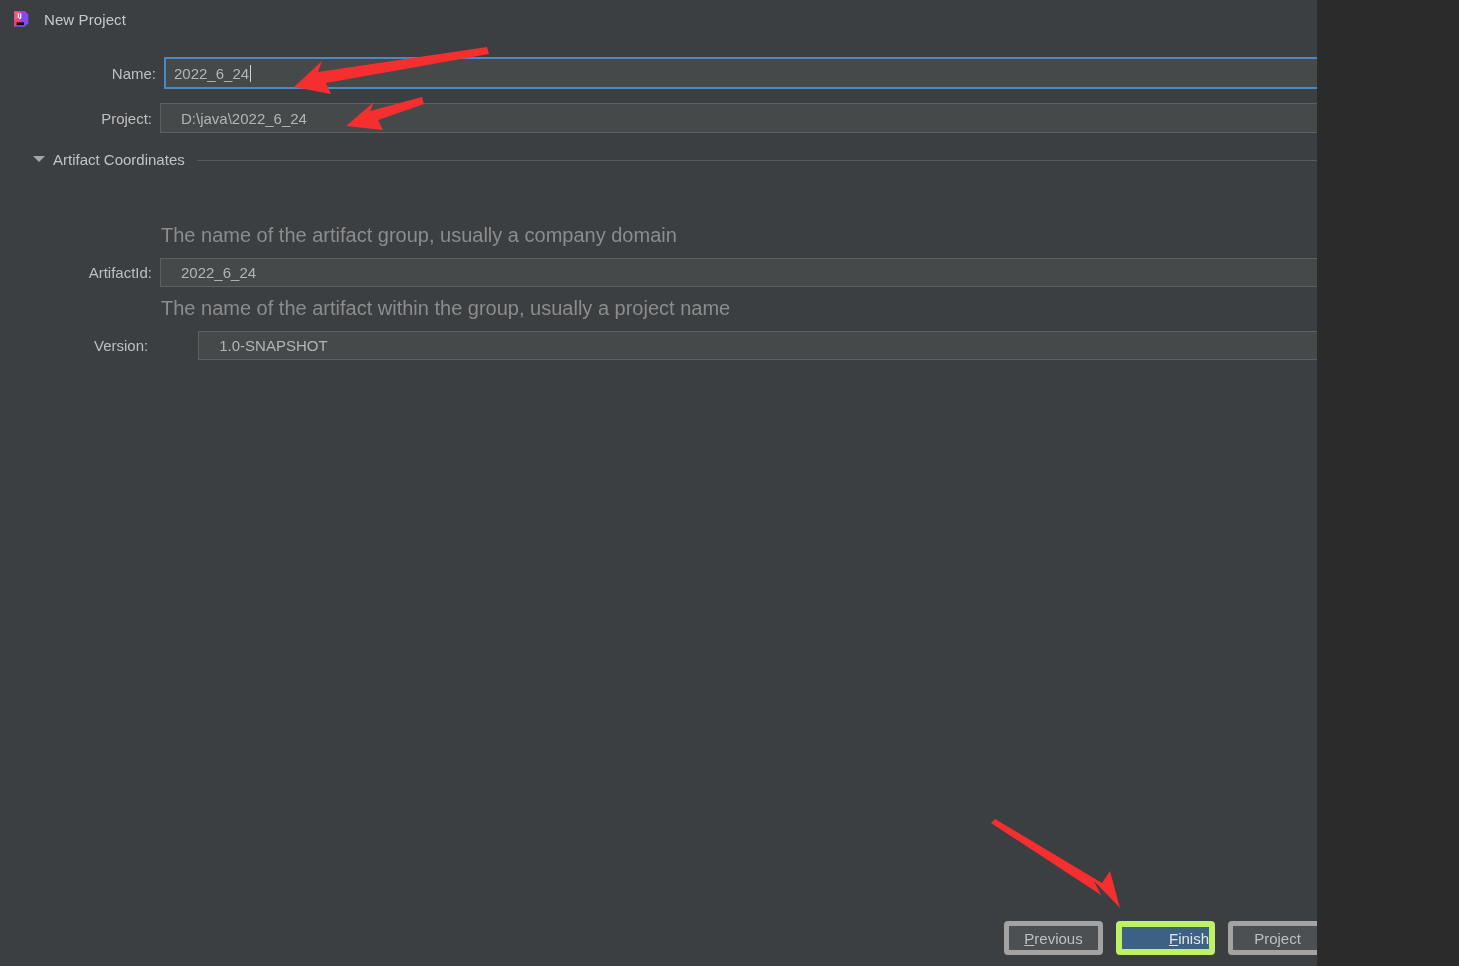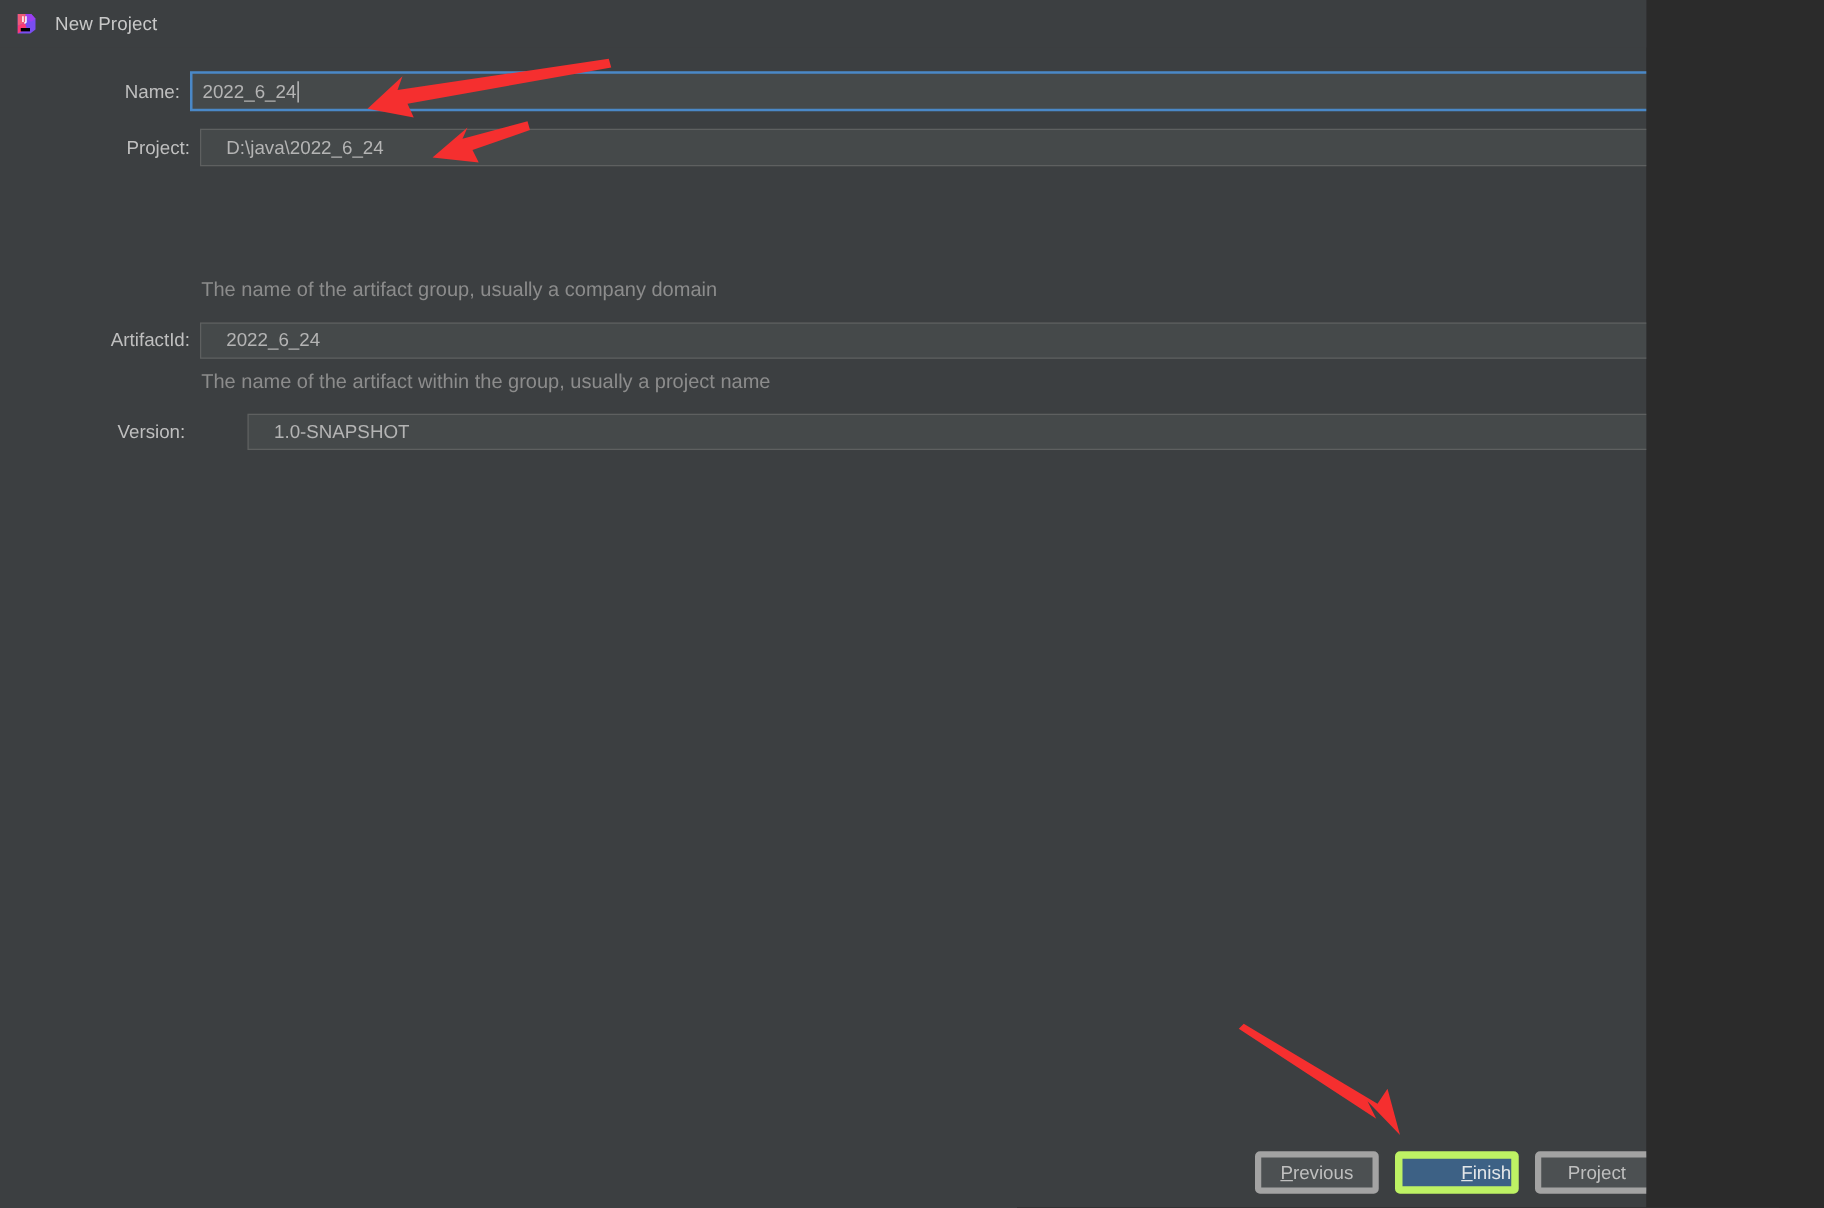--- a/index.html
+++ b/index.html
@@ -126,21 +126,21 @@
   .section-line {
     flex: 1 1 auto;
     height: 1px;
     background: #585b5c;
     margin-left: 12px;
     margin-top: 2px;
   }
 
   .hint {
     position: absolute;
-    font-size: 16px;
+    font-size: 20px;
     color: #8c8c8c;
   }
 
   
   .btn {
     position: absolute;
     box-sizing: border-box;
     height: 34px;
     border-radius: 4px;
     display: flex;
@@ -195,41 +195,46 @@
       </svg>
     </div>
     <div class="title-text">New Project</div>
     <div class="close-btn">
       <svg width="16" height="16" viewBox="0 0 16 16">
         <path d="M3 3 L13 13 M13 3 L3 13" stroke="#bdbdbd" stroke-width="1.3" fill="none"></path>
       </svg>
     </div>
   </div>
 
-  <div class="form-row" style="left:20px; top:57px; width:1402px; height:32px;">
+  <div class="form-row" style="left:32px; top:57px; width:1402px; height:32px;">
     <div class="lbl" style="width:124px;">Name:</div>
     <div class="field focused" style="margin-left:8px; width:1270px; height:32px;">
       <span>2022_6_24</span>
       <span class="caret"></span>
     </div>
   </div>
 
   <div class="form-row" style="left:28px; top:103px; width:1402px; height:30px;">
     <div class="lbl" style="width:124px;">Project:</div>
     <div class="field" style="margin-left:8px; width:1270px; height:30px;">
       <span>D:\java\2022_6_24</span>
       <span class="browse-icon">
         <svg width="20" height="16" viewBox="0 0 20 16">
           <path d="M1.5 3.5 L7 3.5 L8.6 5.2 L16.5 5.2 L16.5 12.5 L1.5 12.5 Z" fill="none" stroke="#9aa0a2" stroke-width="1.2" stroke-linejoin="round"></path>
           <path d="M3.2 12.3 L5.2 7.3 L18.5 7.3 L16.5 12.3 Z" fill="#55595b" stroke="#9aa0a2" stroke-width="1.1" stroke-linejoin="round"></path>
         </svg>
       </span>
     </div>
   </div>
 
+  <div class="section">
+    <span class="tri"></span>
+    <span class="section-title">Artifact Coordinates</span>
+    <span class="section-line"></span>
+  </div>
 
   <div class="hint" style="left:161px; top:224px;">The name of the artifact group, usually a company domain</div>
 
   <div class="form-row" style="left:28px; top:258px; width:1402px; height:29px;">
     <div class="lbl" style="width:124px;">ArtifactId:</div>
     <div class="field" style="margin-left:8px; width:1270px; height:29px;">
       <span>2022_6_24</span>
     </div>
   </div>
   <div class="hint" style="left:161px; top:297px;">The name of the artifact within the group, usually a project name</div>

